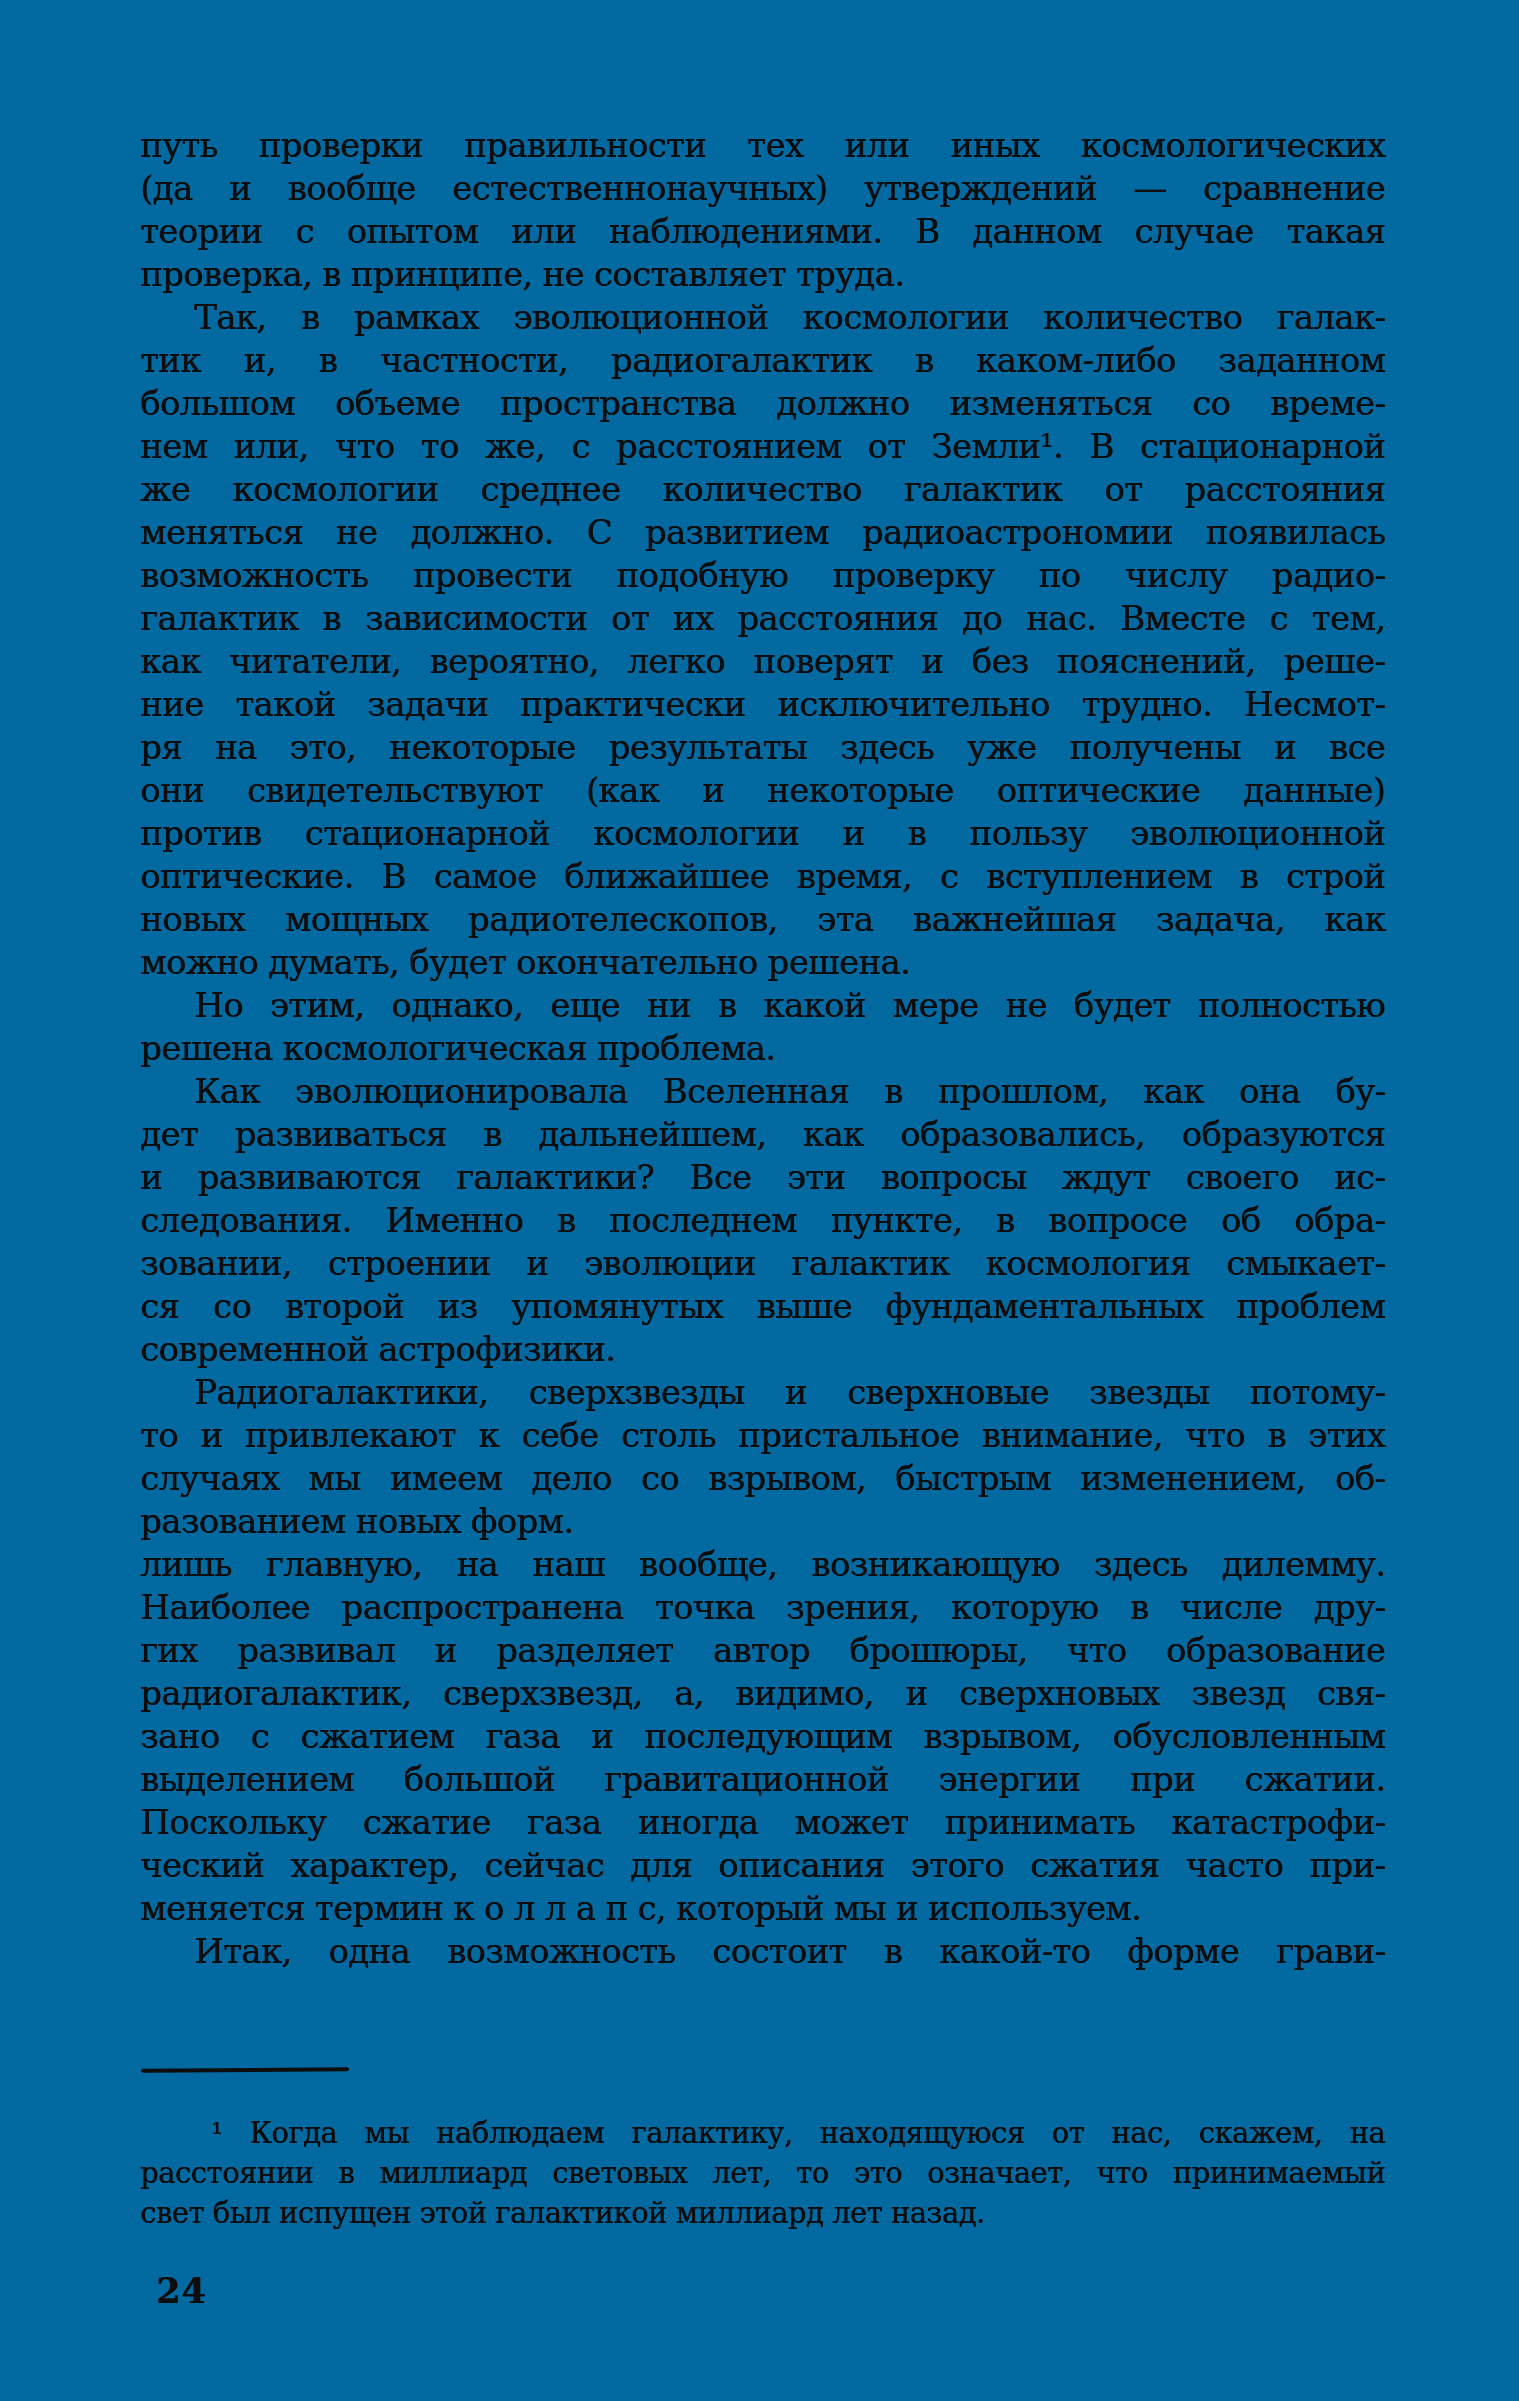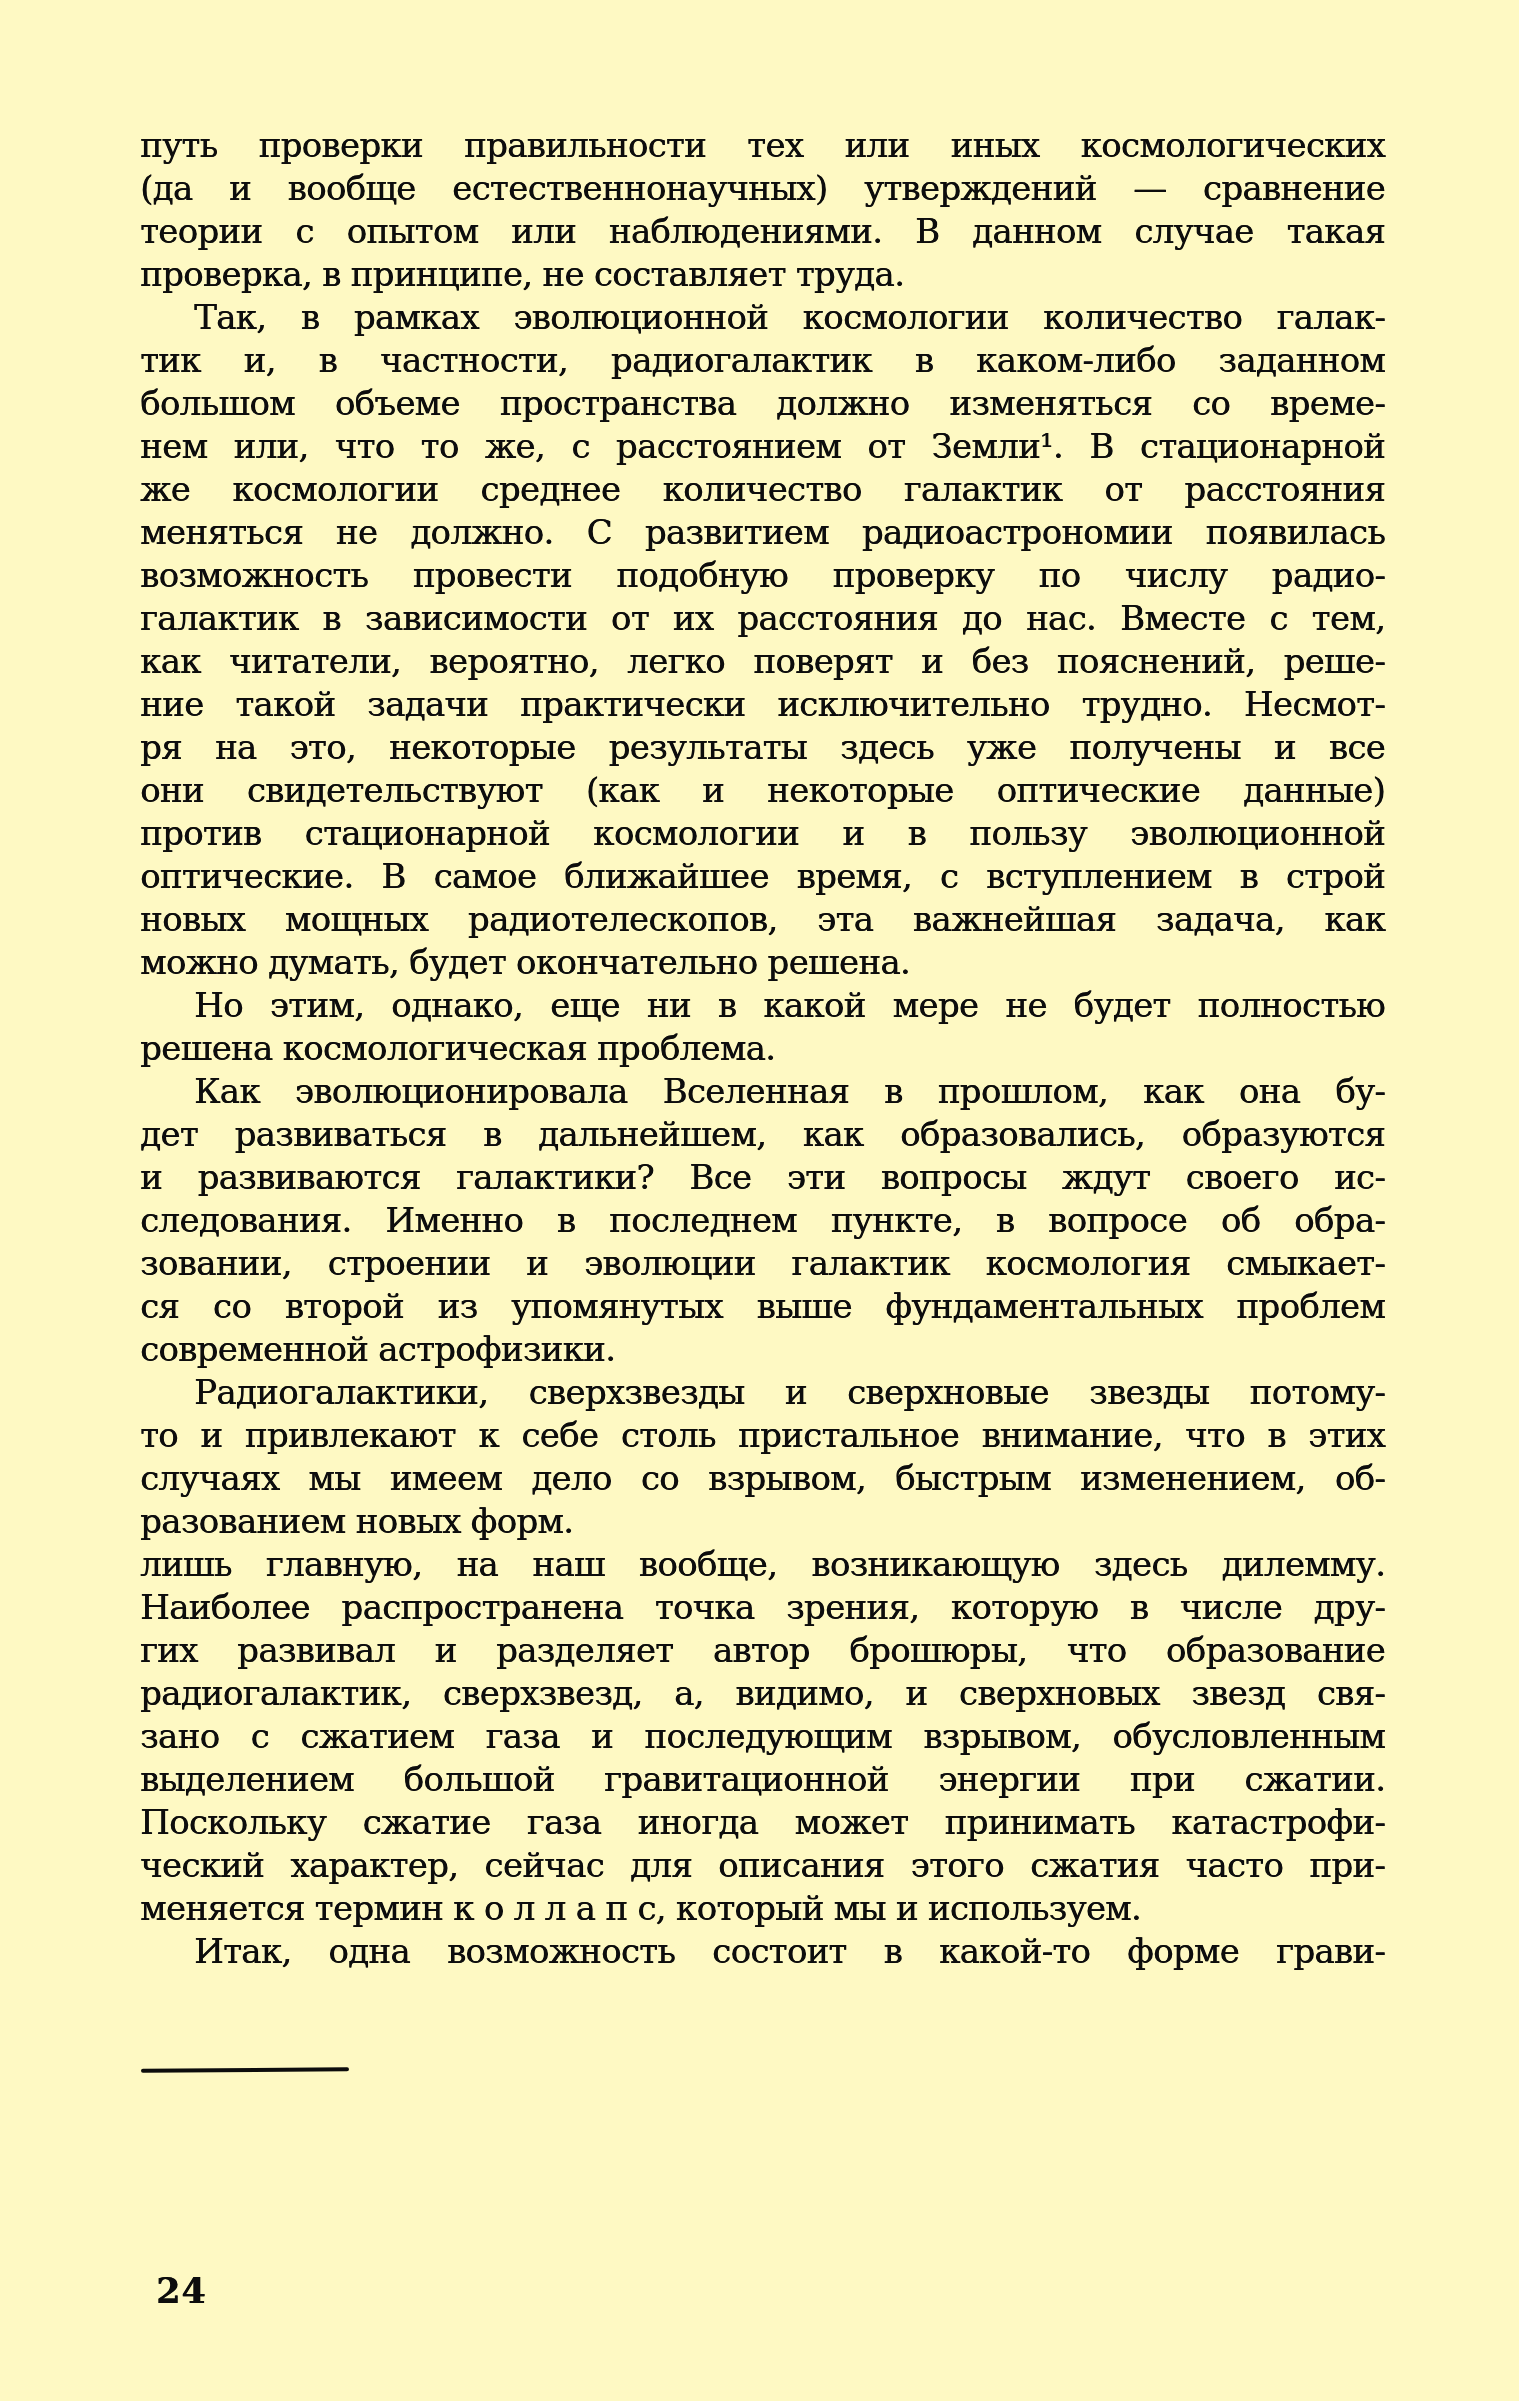--- a/index.html
+++ b/index.html
@@ -1,21 +1,21 @@
 <!DOCTYPE html>
 <html style="font-size:7.8px"><head>
 <meta charset="utf-8">
 <style>
   html, body { margin: 0; padding: 0; }
   body { background: #e8e8e8; }
   .page {
     position: relative;
     width: 1519px;
     height: 2401px;
-    background: #fef9c3;
+    background: #0369a1;
     color: #0d0d0d;
     font-family: "DejaVu Serif", "Liberation Serif", serif;
     overflow: hidden;
   }
   .main-text {
     position: absolute;
     left: 140px;
     top: 124px;
     width: 1245px;
     font-size: 34px;
@@ -105,15 +105,20 @@
       <div class="line">гих развивал и разделяет автор брошюры, что образование</div>
       <div class="line">радиогалактик, сверхзвезд, а, видимо, и сверхновых звезд свя-</div>
       <div class="line">зано с сжатием газа и последующим взрывом, обусловленным</div>
       <div class="line">выделением большой гравитационной энергии при сжатии.</div>
       <div class="line">Поскольку сжатие газа иногда может принимать катастрофи-</div>
       <div class="line">ческий характер, сейчас для описания этого сжатия часто при-</div>
       <div class="line last">меняется термин к о л л а п с, который мы и используем.</div>
       <div class="line indent">Итак, одна возможность состоит в какой-то форме грави-</div>
     </div>
   <div class="footnote-rule"></div>
+  <div class="footnote" id="footnote-text">
+      <div class="line indent">¹ Когда мы наблюдаем галактику, находящуюся от нас, скажем, на</div>
+      <div class="line">расстоянии в миллиард световых лет, то это означает, что принимаемый</div>
+      <div class="line last">свет был испущен этой галактикой миллиард лет назад.</div>
+    </div>
   <div class="page-number">24</div>
 </div>
 
 
 </body></html>

